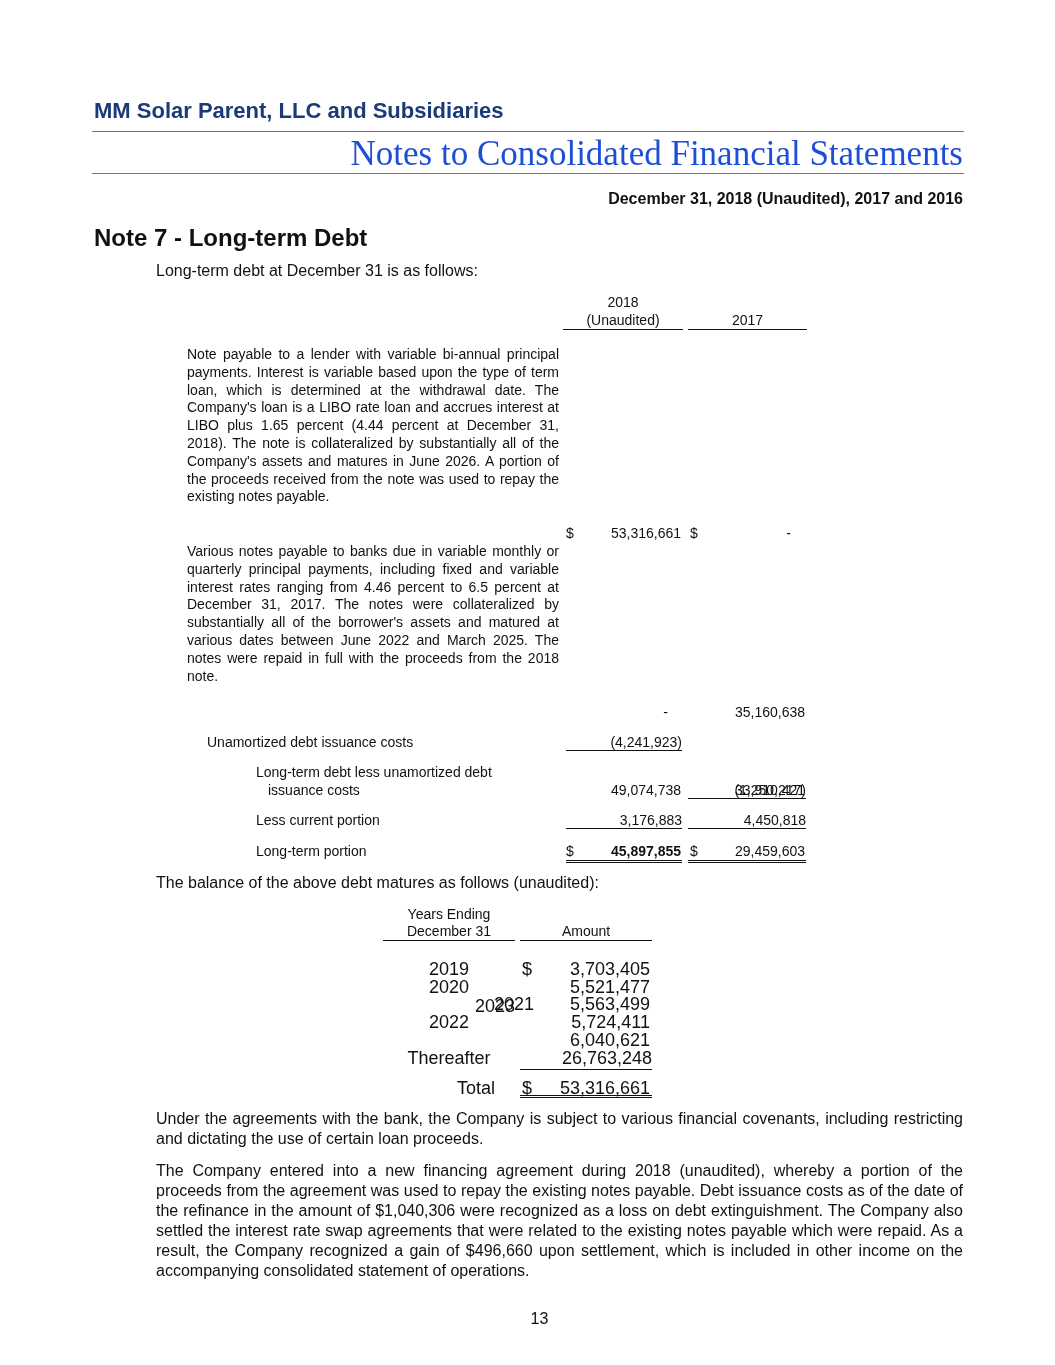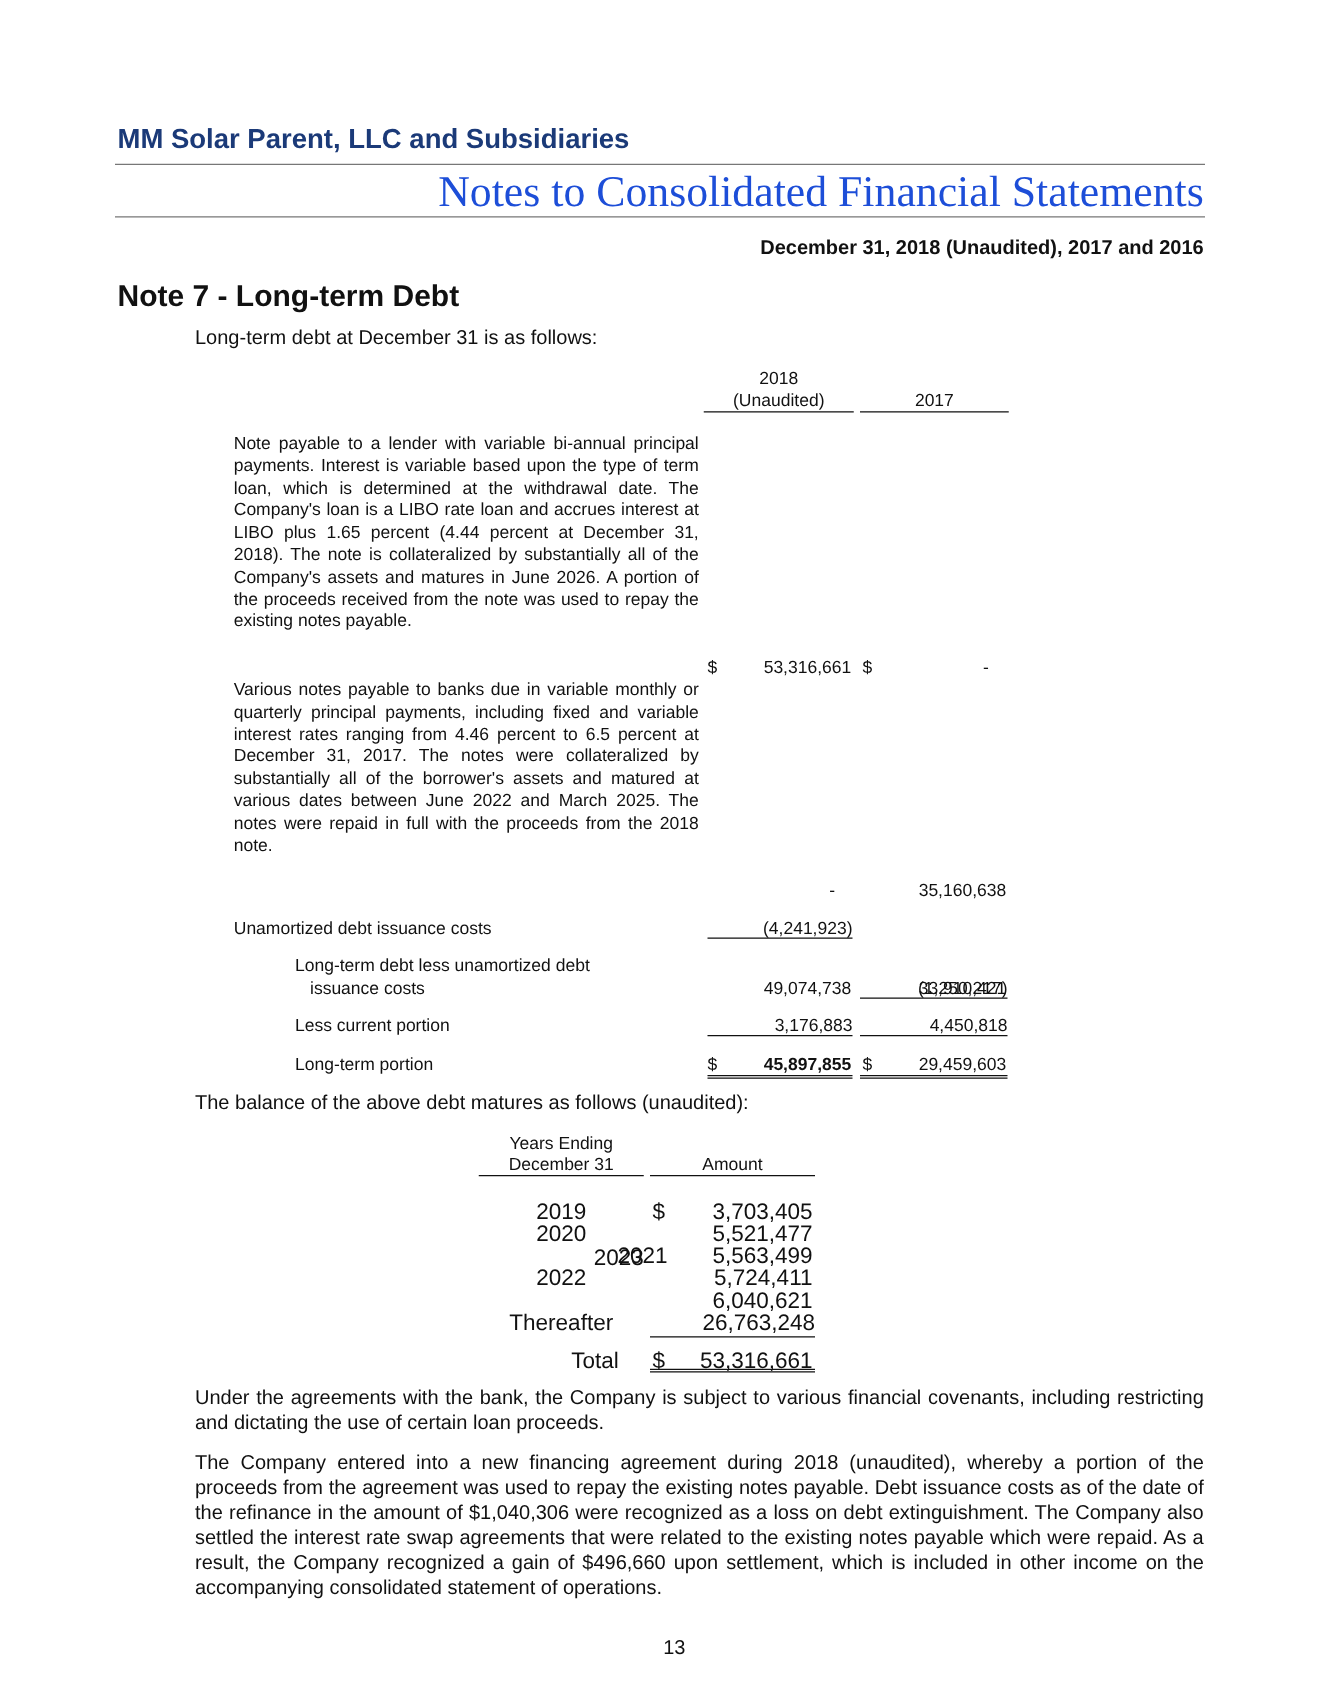--- a/index.html
+++ b/index.html
@@ -9,21 +9,21 @@
   .rule1 { left:92px; top:131px; width:872px; height:0; border-top:1.5px solid #777; }
   .doctitle { right:92px; top:134px; font-family:"Liberation Serif", serif; font-size:35px; color:#1d4ed8; white-space:nowrap; }
   .rule2 { left:92px; top:173px; width:872px; height:0; border-top:1.5px solid #777; }
   .period { right:92px; top:190px; font-size:16px; font-weight:bold; }
   .notetitle { left:94px; top:224px; font-size:24px; font-weight:bold; }
   .intro { left:156px; top:262px; font-size:16px; }
   .colhdr { font-size:14px; text-align:center; }
   .hdrline { border-top:1.5px solid #111; height:0; }
   .para { font-size:14px; line-height:17.8px; text-align:justify; width:372px; left:187px; }
   .num { font-size:14px; text-align:right; }
-  .lbl { font-size:14px; }
+  .lbl { font-size:14px;margin-left:20px; }
   .dollar { font-size:14px; }
   .uline { border-bottom:1px solid #111; }
   .dline { border-bottom:3px double #111; }
   .body-text { left:156px; width:807px; font-size:16px; line-height:20px; text-align:justify; }
   .mat { font-size:18px; }
   .pagenum { left:0; width:1055px; text-align:center; top:1310px; font-size:16px;margin-left:12px; }
 </style>
 </head>
 <body>
 

